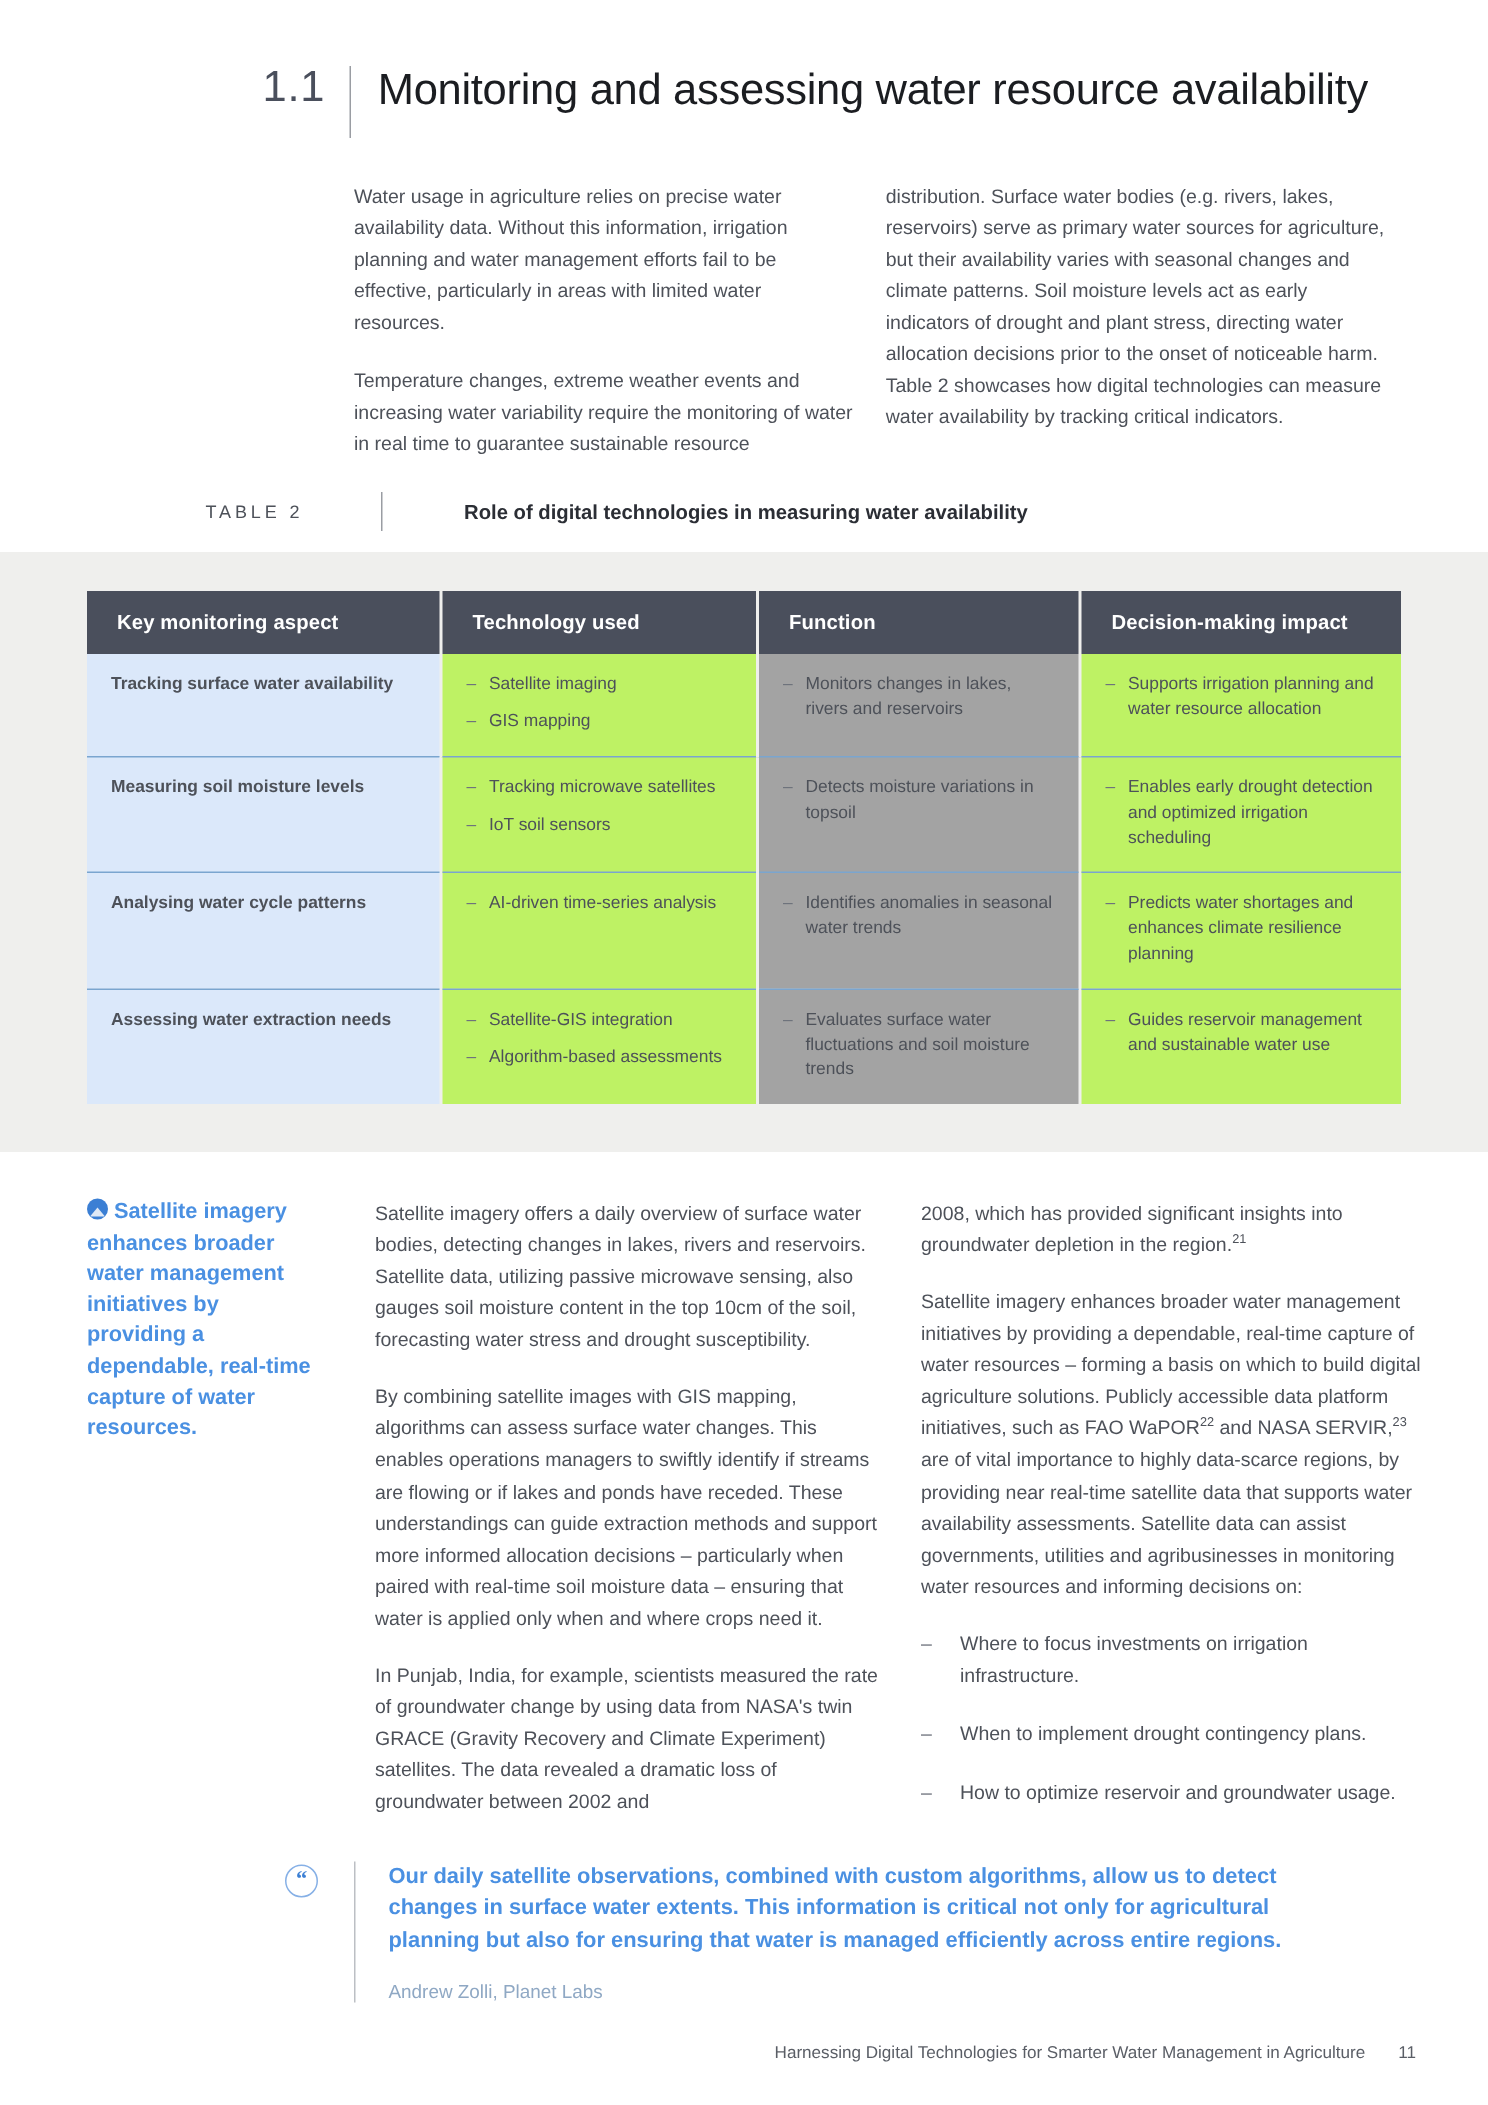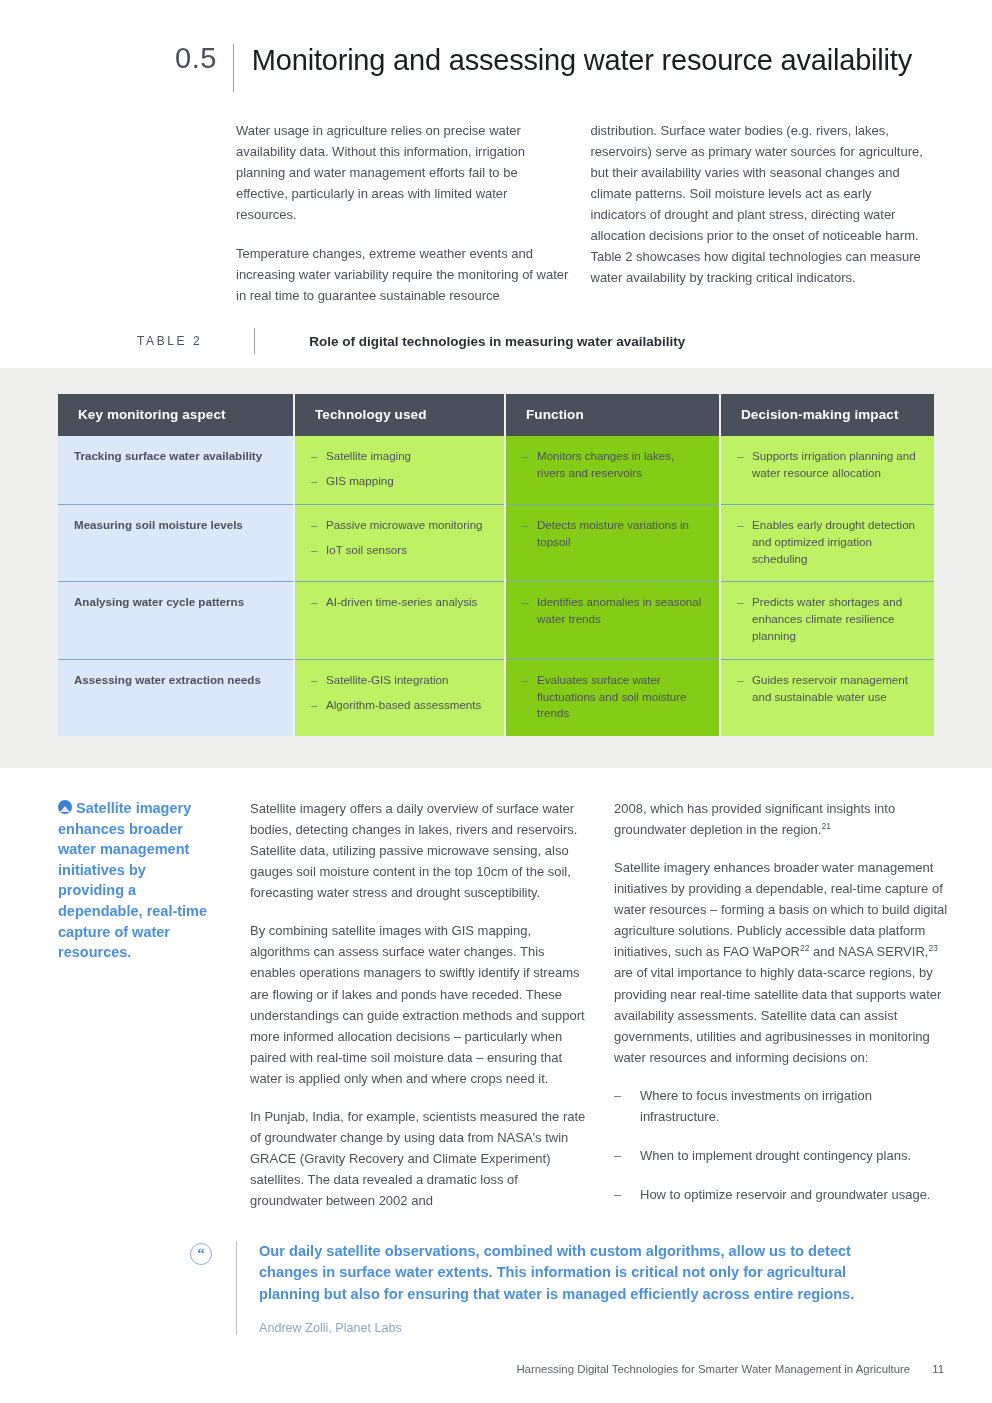--- a/index.html
+++ b/index.html
@@ -123,21 +123,21 @@
   table.data-table tr:last-child td { border-bottom: none; }
   td.aspect {
     background: #dbe8fa;
     color: #2b3340;
     font-weight: bold;
     font-size: 12.3px;
     line-height: 1.55;
     border-right: 2px solid #efefed;
   }
   td.c-white { background: #bef264; }
-  td.c-tint  { background: #84cc16; }
+  td.c-tint  { background: #a3a3a3; }
   .cell-list { margin: 0; padding: 0; list-style: none; }
   .cell-list li {
     position: relative;
     padding-left: 15px;
     margin-bottom: 8px;
   }
   .cell-list li:last-child { margin-bottom: 0; }
   .cell-list li::before {
     content: "\2013";
     position: absolute;
@@ -268,21 +268,21 @@
     padding-right: 48px;
     font-size: 11.4px;
     color: #5a5e66;
   }
   .page-footer .pagenum { margin-left: 22px; text-align: center; }
 </style>
 </head>
 <body>
 
 <div class="page-header">
-  <div class="section-number">0.5</div>
+  <div class="section-number">1.1</div>
   <div class="header-rule"></div>
   <h1 class="section-title">Monitoring and assessing water resource availability</h1>
 </div>
 
 <div class="intro">
   <div class="intro-col">
     <p>Water usage in agriculture relies on precise water availability data. Without this information, irrigation planning and water management efforts fail to be effective, particularly in areas with limited water resources.</p>
     <p>Temperature changes, extreme weather events and increasing water variability require the monitoring of water in real time to guarantee sustainable resource</p>
   </div>
   <div class="intro-col">
@@ -329,21 +329,21 @@
         <td class="c-white">
           <ul class="cell-list">
             <li>Supports irrigation planning and water resource allocation</li>
           </ul>
         </td>
       </tr>
       <tr>
         <td class="aspect">Measuring soil moisture levels</td>
         <td class="c-white">
           <ul class="cell-list">
-            <li>Passive microwave monitoring</li>
+            <li>Tracking microwave satellites</li>
             <li>IoT soil sensors</li>
           </ul>
         </td>
         <td class="c-tint">
           <ul class="cell-list">
             <li>Detects moisture variations in topsoil</li>
           </ul>
         </td>
         <td class="c-white">
           <ul class="cell-list">

